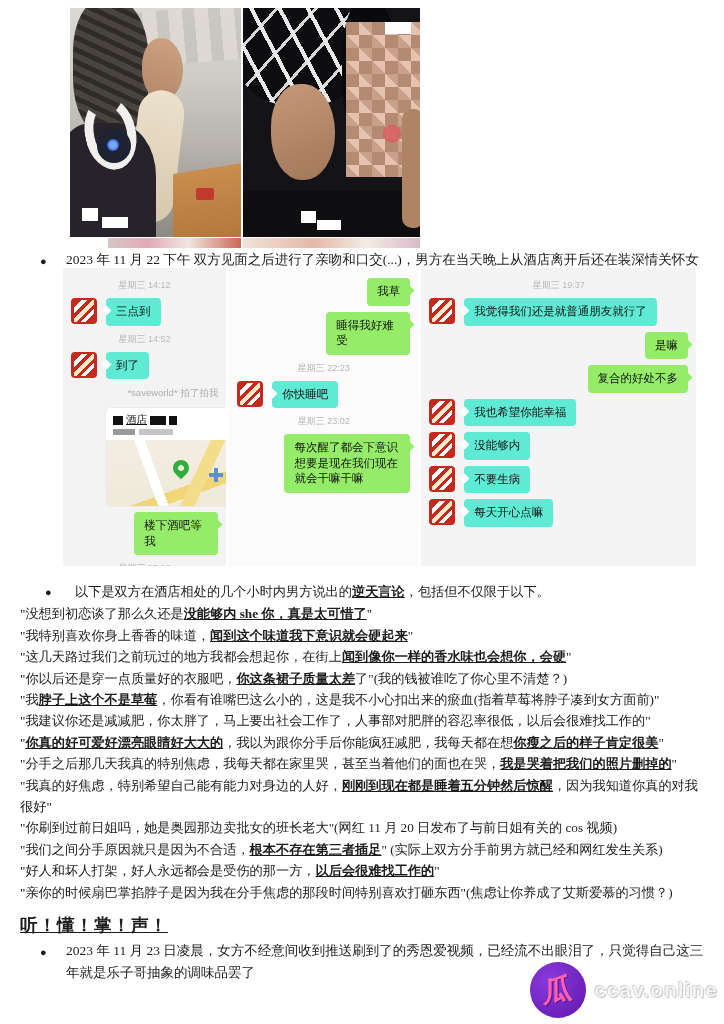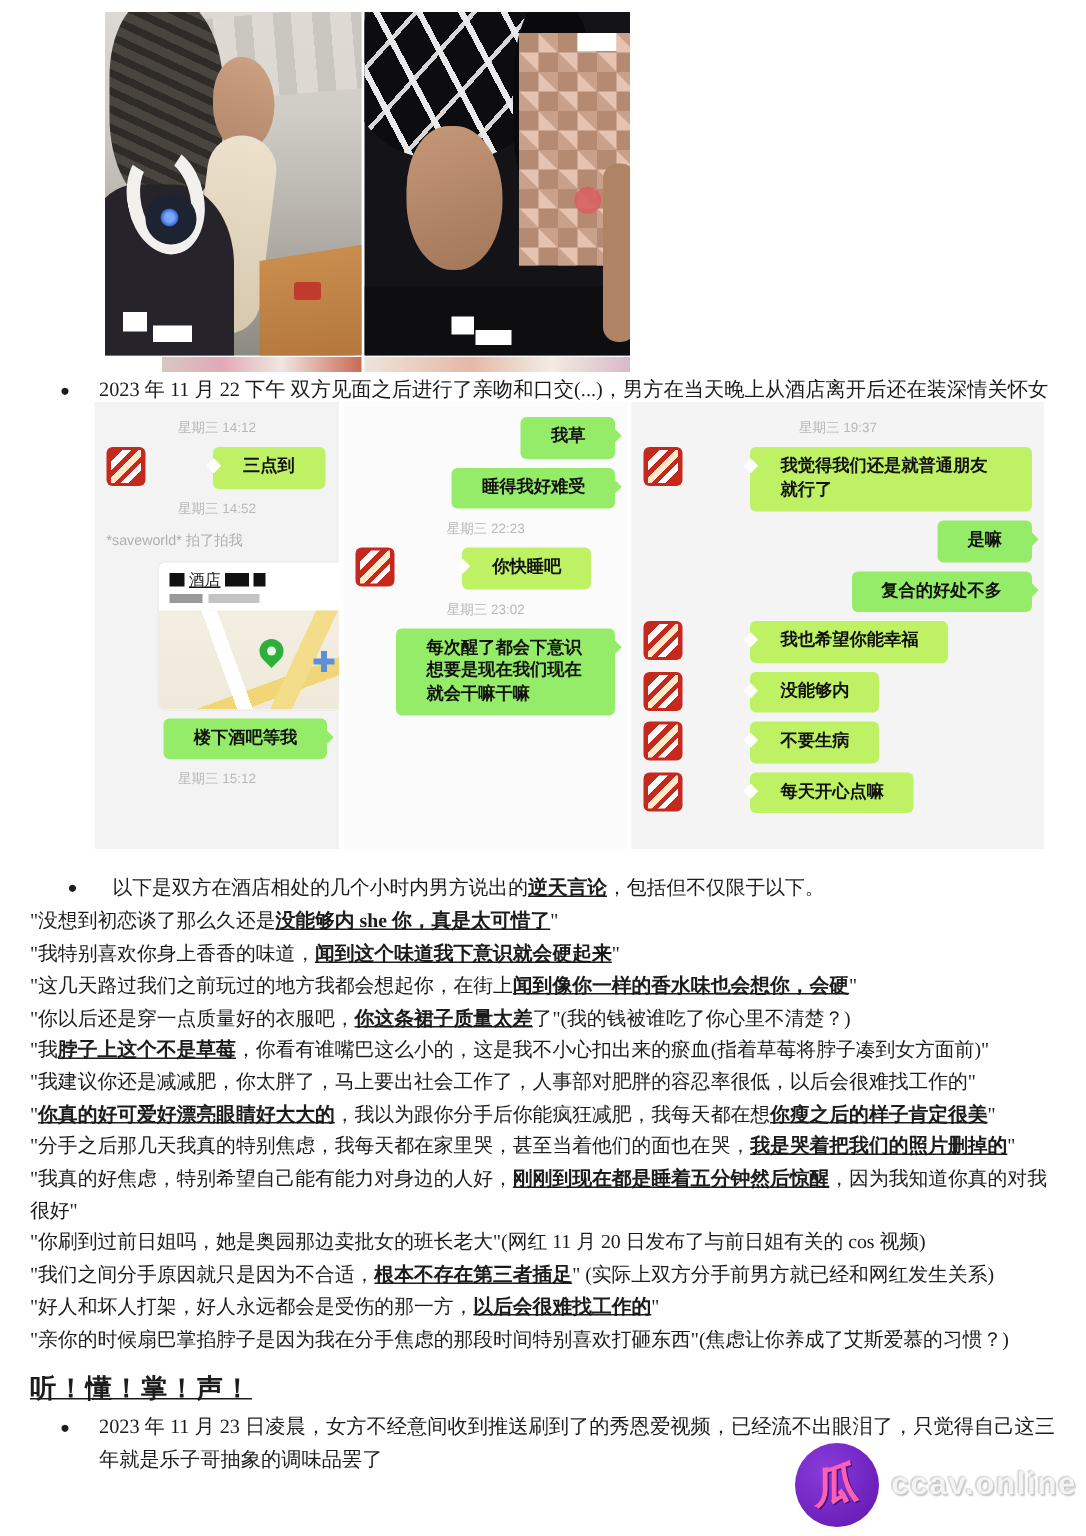--- a/index.html
+++ b/index.html
@@ -59,28 +59,28 @@
   .big-head{margin-top:12px;font-size:17.5px;font-weight:bold;text-decoration:underline;letter-spacing:1px;}
 
   
   .chats{position:absolute;left:63px;top:268px;width:633px;height:298px;display:flex;gap:3px;overflow:hidden;
          font-family:"Liberation Sans",sans-serif;}
   .chat-col{box-sizing:border-box;padding:4px 8px 6px;overflow:hidden;font-size:11.5px;color:#121212;}
   #col0{width:164px;background:#f3f3f3;}
   #col1{width:190px;background:#fbfbfb;}
   #col2{width:276px;background:#f4f4f4;}
   .c-time{text-align:center;color:#b8b8b8;font-size:9px;margin:7px 0 5px;}
-  .c-sys{text-align:left;color:#aeaeae;font-size:9.5px;margin:8px 0;}
+  .c-sys{text-align:right;color:#aeaeae;font-size:9.5px;margin:8px 0;}
   .c-row{display:flex;margin:6px 0;align-items:flex-start;}
   .c-row.out{justify-content:flex-end;}
   .avatar{width:26px;height:26px;border-radius:4px;background:#c5281c;margin-right:9px;flex:0 0 auto;position:relative;overflow:hidden;}
   .avatar::before{content:'';position:absolute;left:3px;top:2px;width:20px;height:22px;
       background:linear-gradient(135deg,transparent 18%,#fff 18% 32%,transparent 32% 44%,#ffe9c9 44% 58%,transparent 58% 68%,#fff 68% 80%,transparent 80%);}
-  .bub{max-width:72%;padding:6px 20px;border-radius:4px;line-height:1.35;position:relative;word-break:break-all;font-weight:bold;}
-  .bub.w{background:#bef264;margin-left:36px;}
+  .bub{max-width:72%;padding:6px 10px;border-radius:4px;line-height:1.35;position:relative;word-break:break-all;}
+  .bub.w{background:#5eead4;}
   .bub.w::before{content:'';position:absolute;left:-3px;top:9px;width:7px;height:7px;background:#fff;transform:rotate(45deg);}
   .bub.g{background:#95ec69;}
   .bub.g::after{content:'';position:absolute;right:-3px;top:9px;width:7px;height:7px;background:#95ec69;transform:rotate(45deg);}
   #col2 .bub{max-width:205px;}
   .out-wrap{display:flex;flex-direction:column;align-items:flex-end;max-width:85%;}
   .c-quote{align-self:flex-start;background:#e9e9e9;color:#8d8d8d;font-size:9.5px;padding:4px 6px;border-radius:3px;margin-top:3px;}
   
   .map-card{margin:4px 0 6px 35px;width:150px;background:#fff;border-radius:4px;overflow:hidden;box-shadow:0 0 0 1px #ececec;text-decoration:underline;}
   .map-head{padding:5px 7px 2px;font-size:10.5px;color:#222;display:flex;align-items:center;gap:3px;}
   .bar{display:inline-block;background:#111;height:9px;}
@@ -148,20 +148,24 @@
   </div>
 
   <div class="chats">
     <div class="chat-col" id="col0">
         <div class="c-time">星期三 14:12</div>
         <div class="c-row in">
           <div class="avatar"></div>
           <div class="bub w">三点到</div>
         </div>
         <div class="c-time">星期三 14:52</div>
+        <div class="c-row in">
+          <div class="avatar"></div>
+          <div class="bub w">到了</div>
+        </div>
         <div class="c-sys">*saveworld* 拍了拍我</div>
         <div class="map-card">
           <div class="map-head">
             <span class="bar b1"></span>
             <span>酒店</span>
             <span class="bar b2"></span>
             <span class="bar b3"></span>
           </div>
           <div class="map-sub">
             <span class="sbar"></span>

